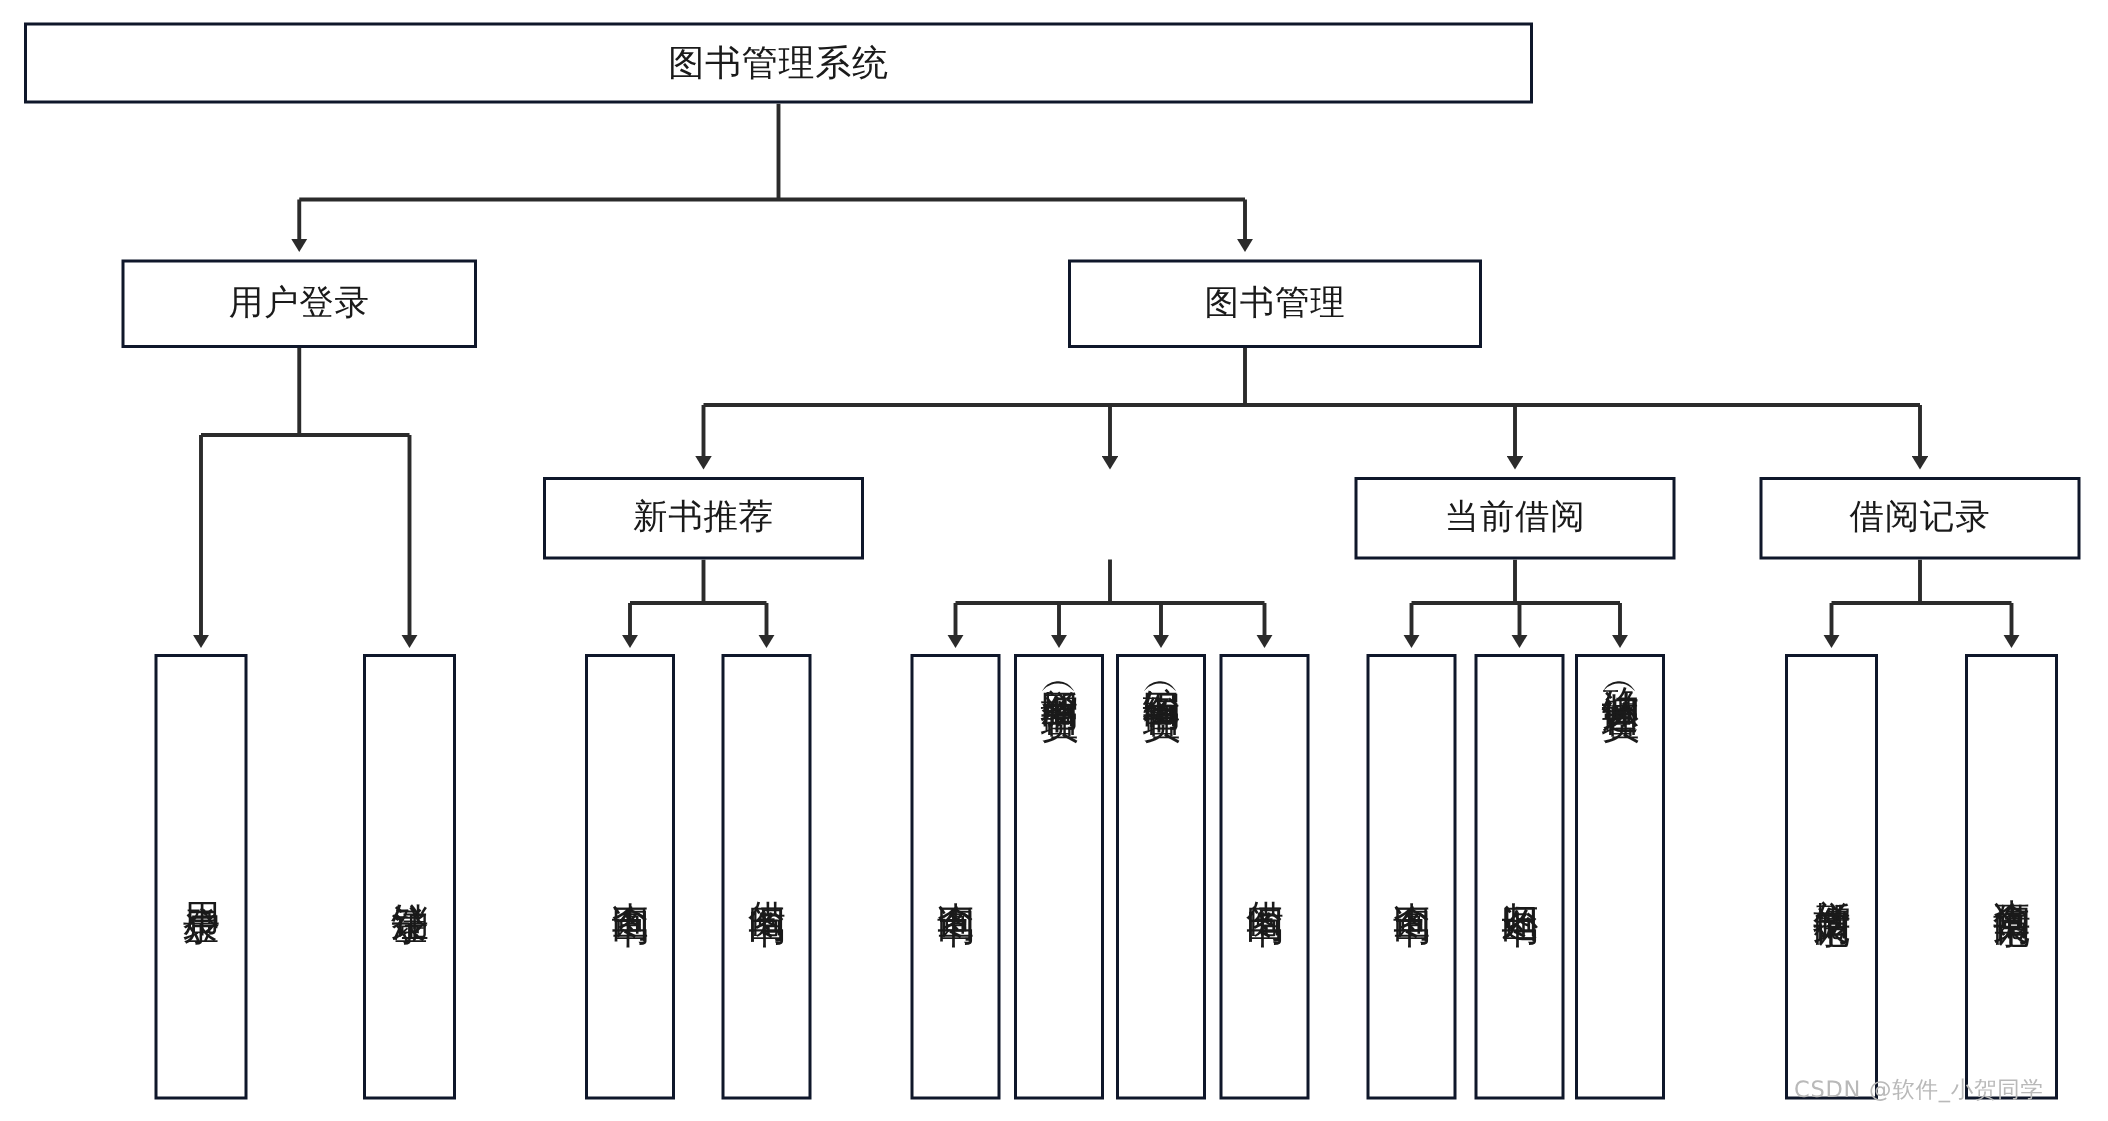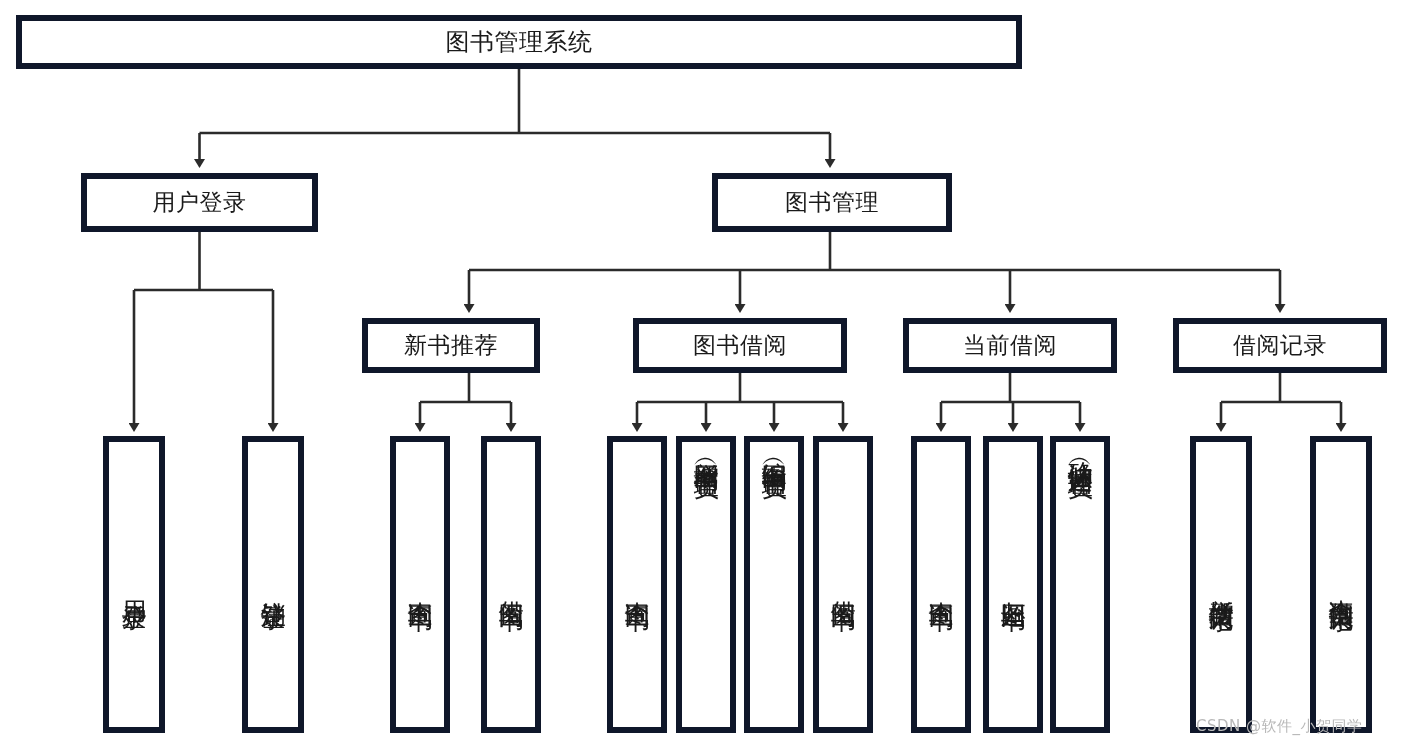--- a/index.html
+++ b/index.html
@@ -22,21 +22,21 @@
     left: 0;
     top: 0;
     width: 1405px;
     height: 747px;
     pointer-events: none;
   }
   .node {
     position: absolute;
     box-sizing: border-box;
     background: #ffffff;
-    border: 6px solid #0f172a;
+    border: 2px solid #0f172a;
     display: flex;
     align-items: center;
     justify-content: center;
     color: #1a1a1a;
   }
   .node.horiz {
     font-size: 23px;
     line-height: 1.2;
     letter-spacing: 0.5px;
   }
@@ -130,29 +130,26 @@
     </g>
   </svg>
 
   <div class="node horiz root" style="left:16px; top:15px; width:1006px; height:54px;">
     <span>图书管理系统</span>
   </div>
 
   <div class="node horiz" style="left:81px; top:173px; width:237px; height:59px;">
     <span>用户登录</span>
   </div>
-  <div class="node horiz" style="left:712px; top:173px; width:240px; height:59px;">
+  <div class="node horiz" style="left:712px; top:173px; width:276px; height:59px;">
     <span>图书管理</span>
   </div>
 
-  <div class="node horiz" style="left:362px; top:318px; width:178px; height:55px;justify-content:center;">
+  <div class="node horiz" style="left:362px; top:318px; width:214px; height:55px;justify-content:center;">
     <span>新书推荐</span>
-  </div>
-  <div class="node horiz" style="left:633px; top:318px; width:214px; height:55px;">
-    <span>图书借阅</span>
   </div>
   <div class="node horiz" style="left:1173px; top:318px; width:214px; height:55px;">
     <span>借阅记录</span>
   </div>
   <div class="node horiz" style="left:903px; top:318px; width:214px; height:55px;">
     <span>当前借阅</span>
   </div>
 
   <div class="node leaf" style="left:103px; top:436px; width:62px; height:297px;">
     <div class="leafinner">

